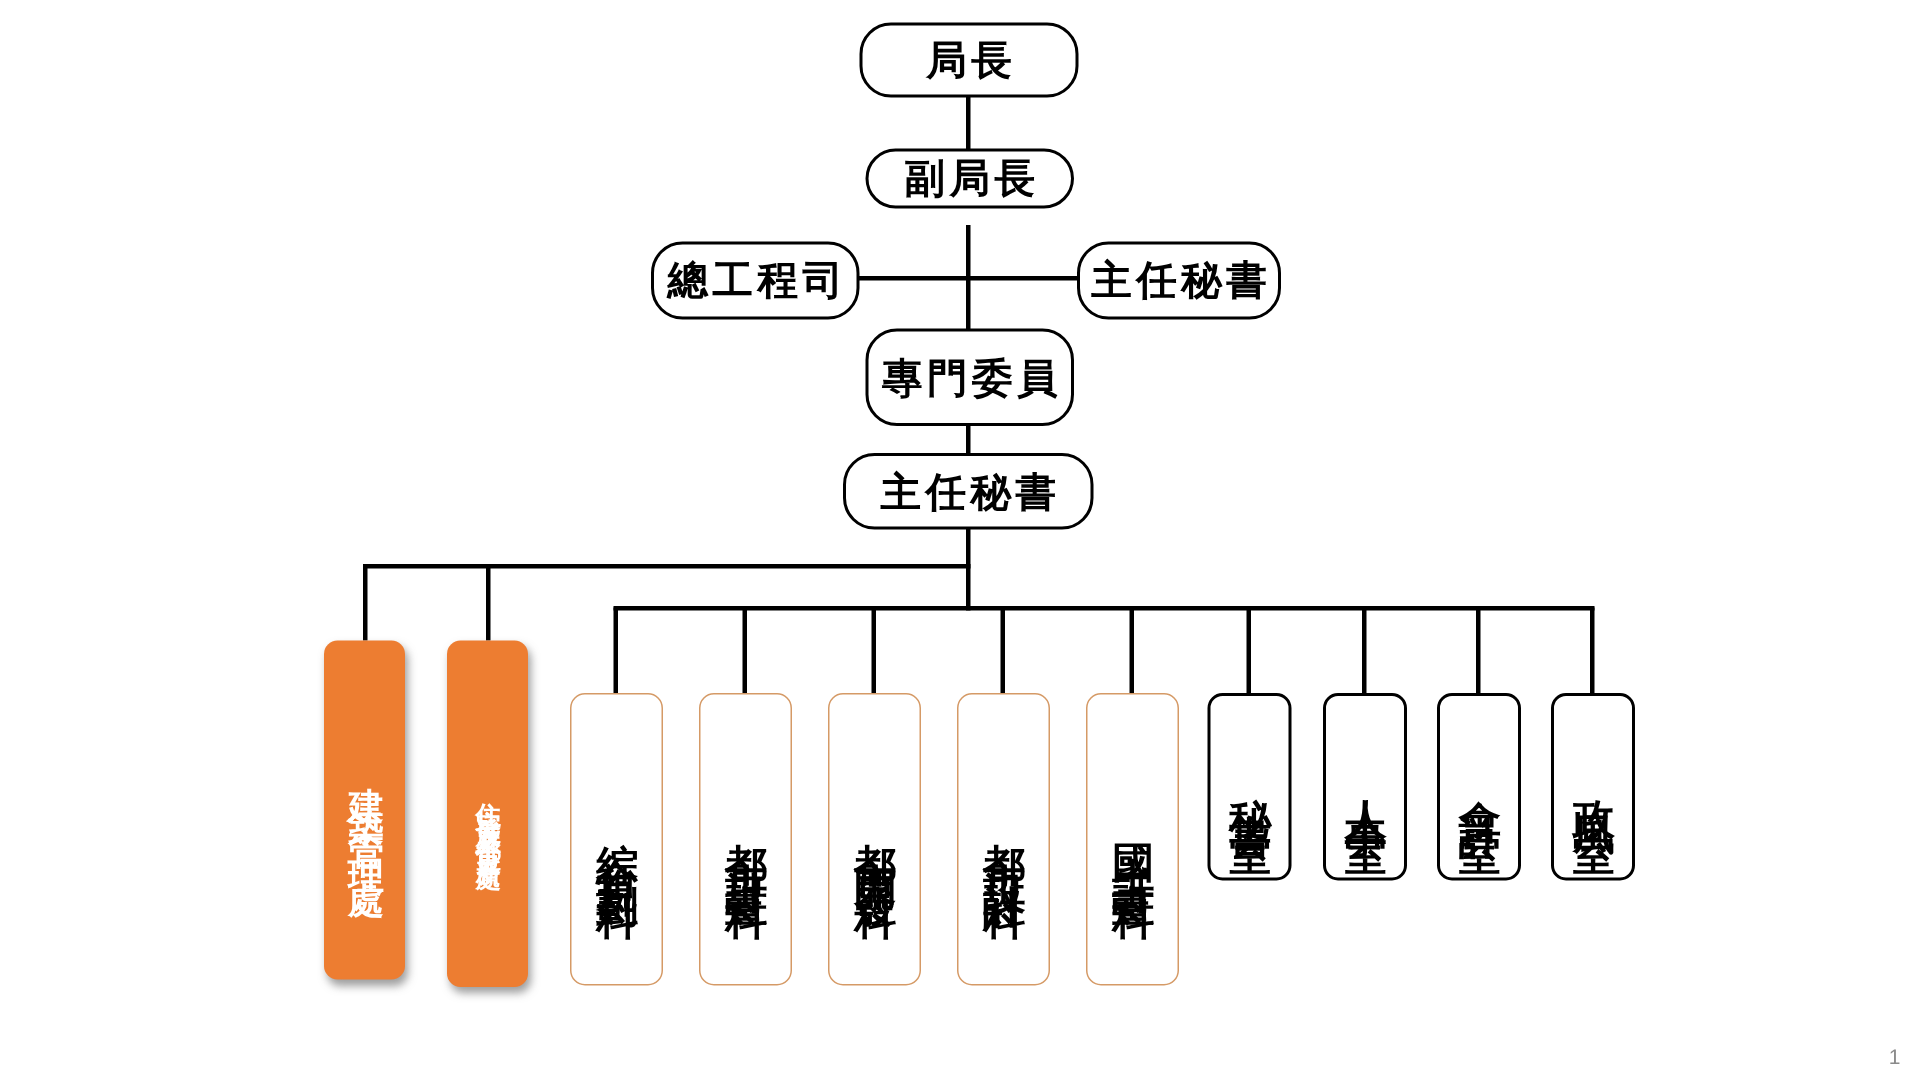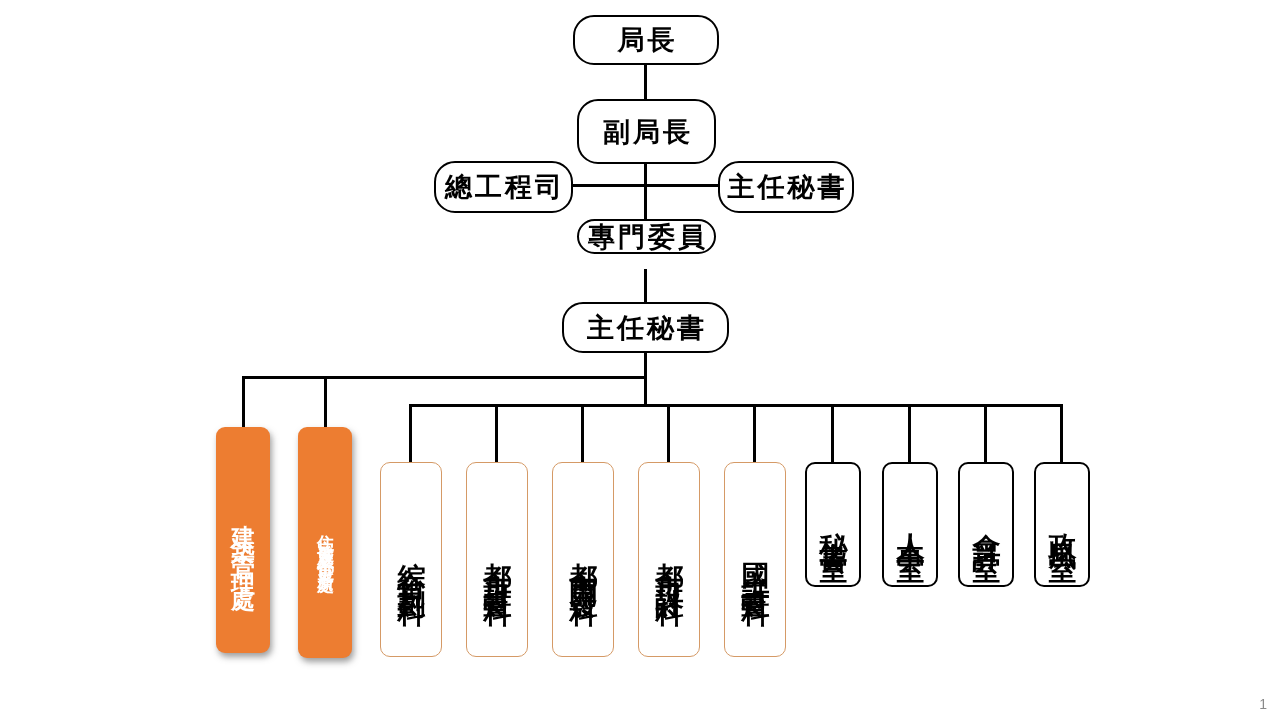--- a/index.html
+++ b/index.html
@@ -111,24 +111,24 @@
   <div class="lv" style="left:495px;top:405px;height:57px"></div>
   <div class="lv" style="left:581px;top:405px;height:57px"></div>
   <div class="lv" style="left:667px;top:405px;height:57px"></div>
   <div class="lv" style="left:753px;top:405px;height:57px"></div>
   <div class="lv" style="left:831px;top:405px;height:57px"></div>
   <div class="lv" style="left:908px;top:405px;height:57px"></div>
   <div class="lv" style="left:984px;top:405px;height:57px"></div>
   <div class="lv" style="left:1060px;top:405px;height:57px"></div>
 
   <div class="node" style="left:573px;top:15px;width:146px;height:50px">局長</div>
-  <div class="node" style="left:577px;top:99px;width:139px;height:65px">副局長</div>
+  <div class="node" style="left:577px;top:99px;width:139px;height:40px">副局長</div>
   <div class="node" style="left:434px;top:161px;width:139px;height:52px">總工程司</div>
   <div class="node" style="left:718px;top:161px;width:136px;height:52px">主任秘書</div>
-  <div class="node" style="left:577px;top:219px;width:139px;height:35px">專門委員</div>
+  <div class="node" style="left:577px;top:219px;width:139px;height:65px">專門委員</div>
   <div class="node" style="left:562px;top:302px;width:167px;height:51px">主任秘書</div>
 
   <div class="vnode orange-fill f-large" style="left:216px;top:427px;width:54px;height:226px">建築管理處</div>
   <div class="vnode orange-fill f-small" style="left:298px;top:427px;width:54px;height:231px">住宅發展及都市更新處</div>
 
   <div class="vnode orange-outline" style="left:380px;top:462px;width:62px;height:195px">綜合規劃科</div>
   <div class="vnode orange-outline" style="left:466px;top:462px;width:62px;height:195px">都市計畫科</div>
   <div class="vnode orange-outline" style="left:552px;top:462px;width:62px;height:195px">都市開發科</div>
   <div class="vnode orange-outline" style="left:638px;top:462px;width:62px;height:195px">都市設計科</div>
   <div class="vnode orange-outline" style="left:724px;top:462px;width:62px;height:195px">國土計畫科</div>

